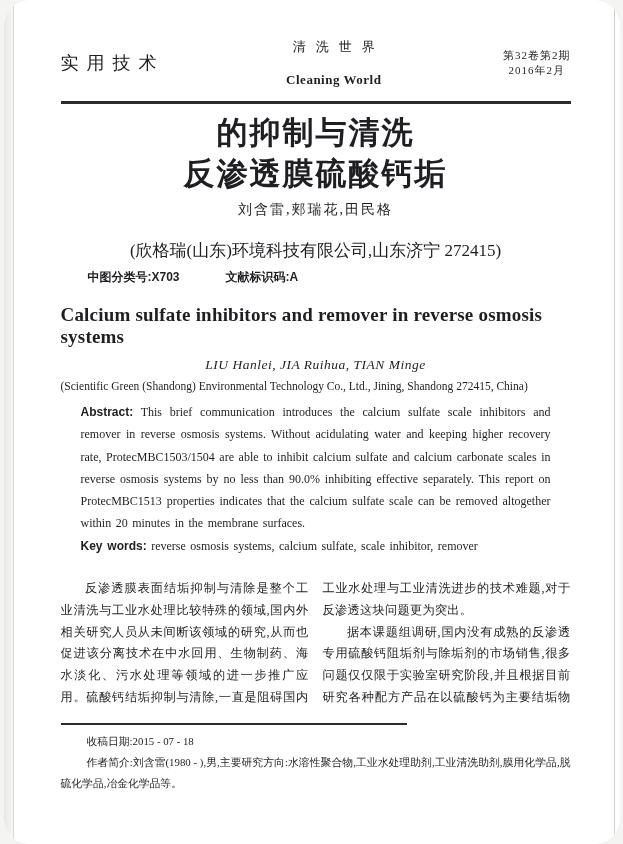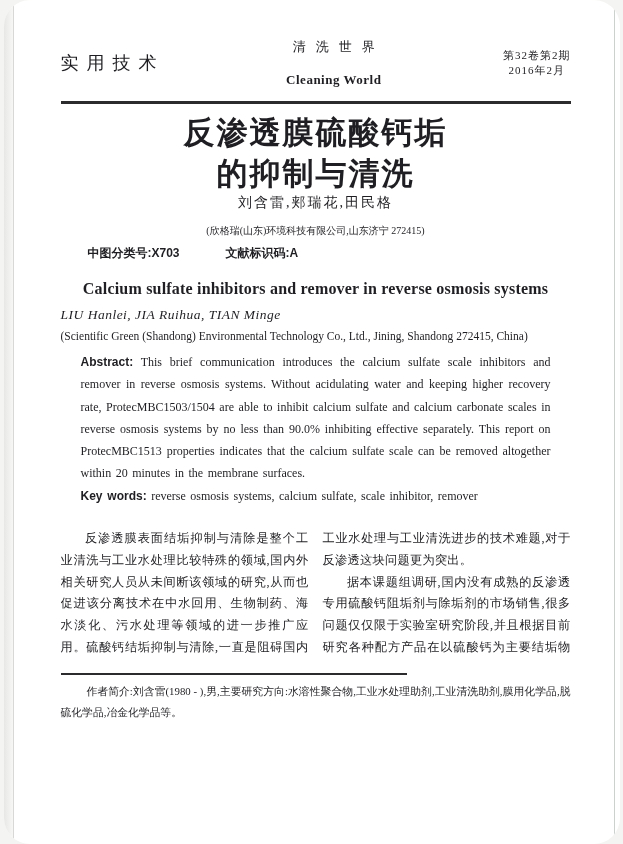--- a/index.html
+++ b/index.html
@@ -18,32 +18,32 @@
   .hdr-center{text-align:center;}
   .jcn{font-size:13px;letter-spacing:10px;text-indent:10px;white-space:nowrap;}
   .jen{font-size:13px;font-weight:bold;margin-top:16px;letter-spacing:0.5px;font-family:"Liberation Serif",serif;}
   .hdr-right{text-align:center;font-size:11px;line-height:15px;letter-spacing:1px;white-space:nowrap;}
   .hdr-rule{height:3px;background:#2b2b2d;margin-top:13px;}
 
   .artno{margin-top:8px;font-size:11.5px;font-weight:bold;
     font-family:"Liberation Sans","DejaVu Sans",sans-serif;letter-spacing:0.3px;}
 
   .title-cn{margin-top:8px;text-align:center;font-weight:bold;font-size:31px;line-height:41px;letter-spacing:2px;}
-  .authors-cn{text-align:center;font-size:14px;letter-spacing:2px;}
-  .affil-cn{margin-top:12px;text-align:center;font-size:10px;}
+  .authors-cn{margin-top:7px;text-align:center;font-size:14px;letter-spacing:2px;}
+  .affil-cn{margin-top:20px;text-align:center;font-size:17px;}
 
   .abs-cn{margin:6px 27px 0;font-size:12px;line-height:22.4px;text-align:justify;letter-spacing:0.2px;}
   .abs-cn p{margin:0;}
   .lbl{font-weight:bold;font-family:"Liberation Sans","DejaVu Sans",sans-serif;}
   .clc{margin:4px 27px 0;font-size:12px;font-weight:bold;
     font-family:"Liberation Sans","DejaVu Sans",sans-serif;line-height:22px;}
   .clc-gap{display:inline-block;width:46px;}
 
-  .title-en{margin-top:16px;text-align:center;font-weight:bold;font-size:16px;letter-spacing:0.2px;}
-  .authors-en{margin-top:9px;font-size:13.5px;font-style:italic;letter-spacing:0.5px;}
+  .title-en{margin-top:16px;text-align:left;font-weight:bold;font-size:19px;letter-spacing:0.2px;}
+  .authors-en{margin-top:9px;text-align:center;font-size:13.5px;font-style:italic;letter-spacing:0.5px;}
   .affil-en{margin-top:7px;text-align:left;font-size:11.5px;}
 
   .abs-en{margin:9px 20px 0;font-size:12px;line-height:22.3px;text-align:justify;word-spacing:1.5px;}
   .abs-en p{margin:0;}
 
   .body-cols{margin-top:21px;column-count:2;column-gap:14px;column-fill:auto;height:133px;
     font-size:12.2px;line-height:21.8px;text-align:justify;letter-spacing:0.3px;overflow:hidden;}
   .body-cols p{margin:0;text-indent:2em;}
 
   .foot-rule{margin-top:12px;width:346px;height:2px;background:#2b2b2d;}
@@ -68,22 +68,22 @@
       <div class="hdr-right">
         <div>第32卷第2期</div>
         <div>2016年2月</div>
       </div>
     </div>
 
     <div class="hdr-rule"></div>
 
 
     <div class="title-cn">
+      <div>的抑制与清洗</div>
       <div>反渗透膜硫酸钙垢</div>
-      <div>的抑制与清洗</div>
     </div>
 
     <div class="authors-cn">刘含雷,郏瑞花,田民格</div>
     <div class="affil-cn">(欣格瑞(山东)环境科技有限公司,山东济宁 272415)</div>
 
 
     <div class="clc">
       <span>中图分类号:X703</span><span class="clc-gap"></span><span>文献标识码:A</span>
     </div>
 
@@ -97,17 +97,18 @@
     </div>
 
     <div class="body-cols">
       <p>反渗透膜表面结垢抑制与清除是整个工业清洗与工业水处理比较特殊的领域,国内外相关研究人员从未间断该领域的研究,从而也促进该分离技术在中水回用、生物制药、海水淡化、污水处理等领域的进一步推广应用。硫酸钙结垢抑制与清除,一直是阻碍国内工业水处理与工业清洗进步的技术难题,对于反渗透这块问题更为突出。</p>
       <p>据本课题组调研,国内没有成熟的反渗透专用硫酸钙阻垢剂与除垢剂的市场销售,很多问题仅仅限于实验室研究阶段,并且根据目前研究各种配方产品在以硫酸钙为主要结垢物质的体系并未得到成功应用。针对结垢清除与抑制课题,本课题组开展</p>
     </div>
 
     <div class="foot-rule"></div>
 
     <div class="footnote">
+      <p>收稿日期:2015 - 07 - 18</p>
       <p>作者简介:刘含雷(1980 - ),男,主要研究方向:水溶性聚合物,工业水处理助剂,工业清洗助剂,膜用化学品,脱硫化学品,冶金化学品等。</p>
     </div>
 
   </div>
 </div>
 
 </body></html>

